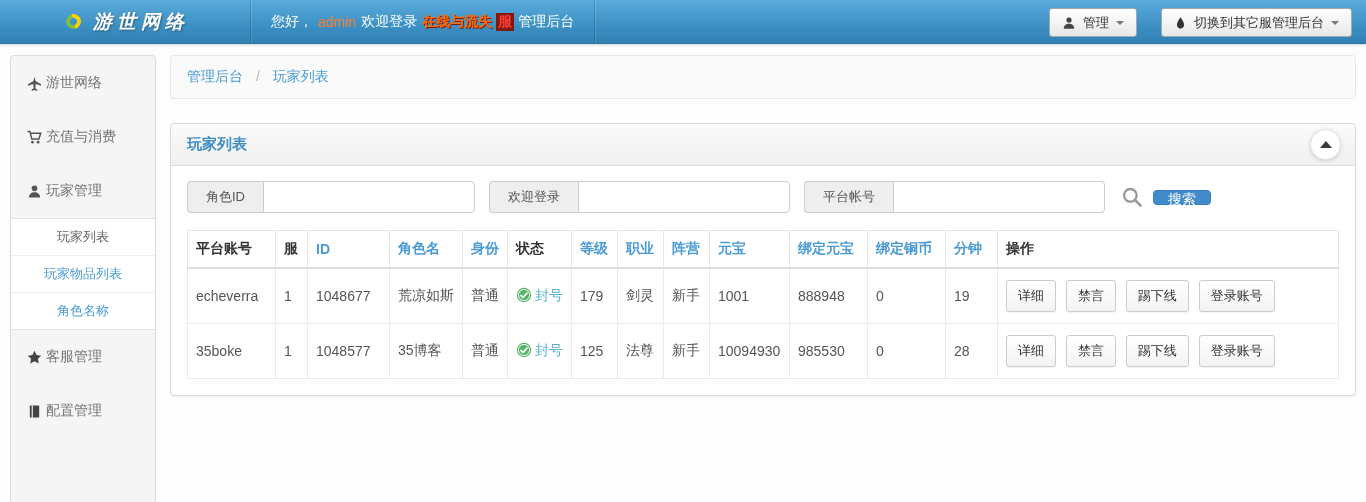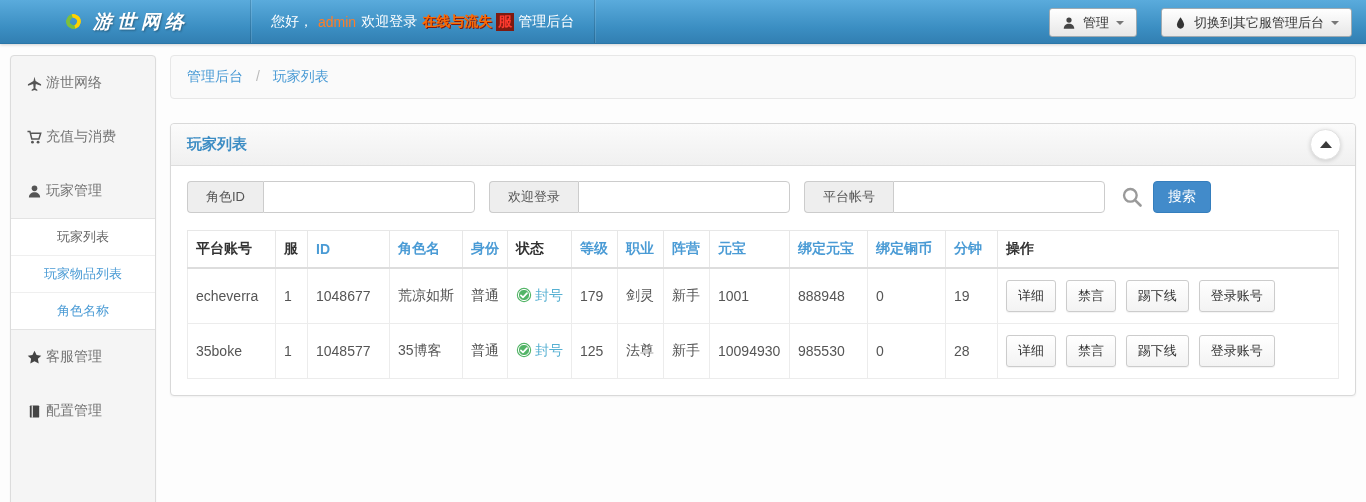--- a/index.html
+++ b/index.html
@@ -65,21 +65,21 @@
   .caret-up { width:0; height:0; border-left:6px solid transparent; border-right:6px solid transparent;
     border-bottom:7px solid #3a3a3a; }
 
   .search-row { display:flex; align-items:center; padding:15px 16px 5px; }
   .igroup { display:flex; margin-right:14px; }
   .igroup-addon { padding:6px 18px; background:#eee; border:1px solid #ccc; border-right:none;
     border-radius:4px 0 0 4px; font-size:13px; color:#555; line-height:18px; white-space:nowrap; }
   .igroup input { width:212px; height:32px; border:1px solid #ccc; border-radius:0 4px 4px 0;
     padding:0 8px; font-size:13px; color:#333; outline:none; background:#fff; }
   .magnifier { margin:0 10px 0 2px; cursor:pointer; }
-  .search-btn { height:32px; padding:0 14px; background:#428bca; border:1px solid #357ebd;
+  .search-btn { height:15px; padding:0 14px; background:#428bca; border:1px solid #357ebd;
     border-radius:4px; color:#fff; font-size:14px; cursor:pointer; }
 
   .table-wrap { padding:12px 16px 16px; }
   table { width:100%; border-collapse:collapse; border:1px solid #ddd; background:#fff; }
   th { text-align:left; font-size:14px; font-weight:bold; padding:9px 8px;
     border:1px solid #e7e7e7; border-bottom:2px solid #ddd; color:#333; white-space:nowrap; }
   th.sortable { color:#4a9bd5; cursor:pointer; }
   td { font-size:14px; color:#555; padding:11px 8px; border:1px solid #ececec;
     vertical-align:middle; white-space:nowrap; }
   .status-ok { display:inline-block; vertical-align:-3px; margin-right:3px; }

